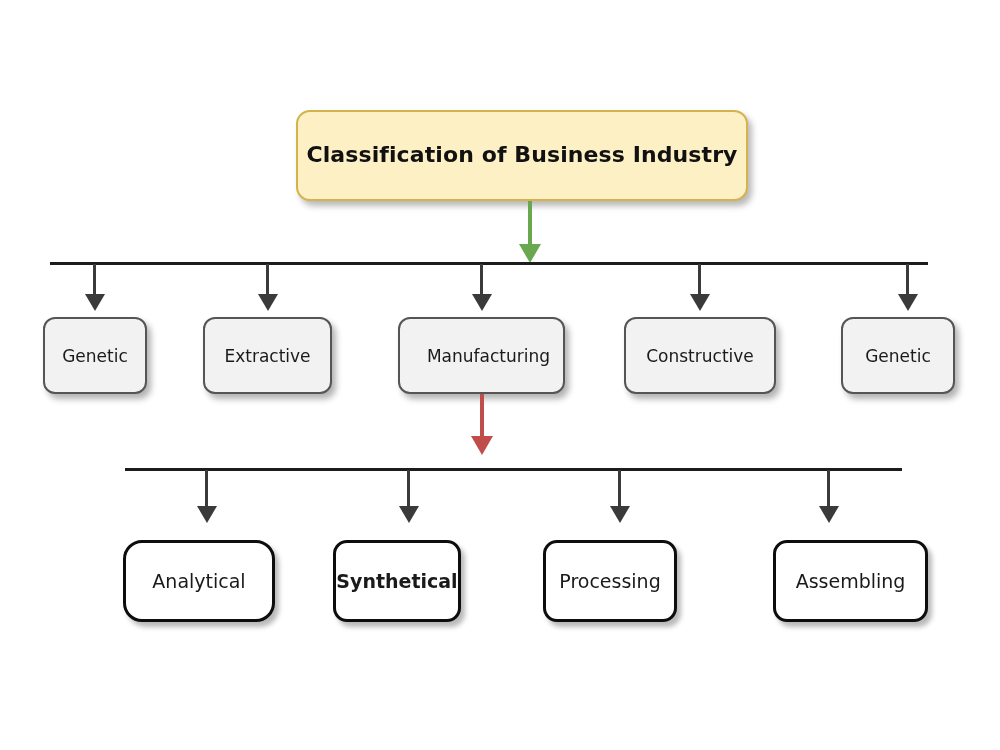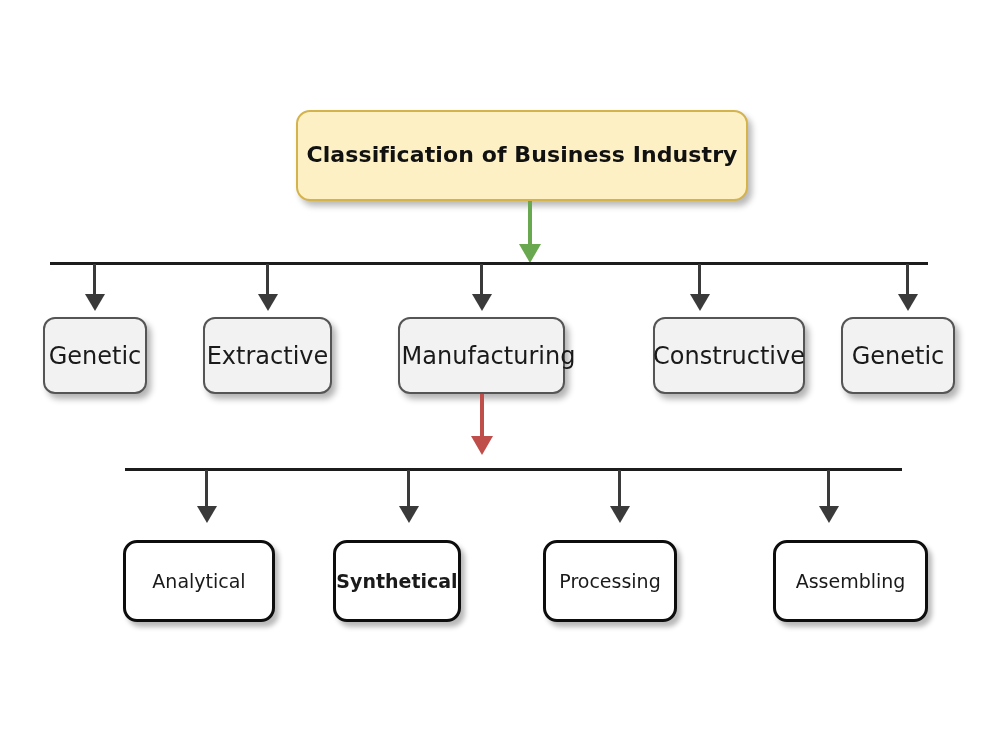--- a/index.html
+++ b/index.html
@@ -40,21 +40,21 @@
     letter-spacing: 0.1px;
   }
 
   
   .node-l1 {
     background: #f2f2f2;
     border: 2px solid #555555;
     border-radius: 12px;
     box-shadow: 4px 5px 6px rgba(0,0,0,0.30);
     color: #1a1a1a;
-    font-size: 24px;
+    font-size: 17px;
   }
 
   
   .node-l2 {
     background: #ffffff;
     border: 3px solid #0d0d0d;
     border-radius: 14px;
     box-shadow: 4px 5px 5px rgba(0,0,0,0.28);
     color: #1a1a1a;
     font-size: 19px;
@@ -126,21 +126,21 @@
   </div>
 
   <div class="node node-l1" style="left:203px; top:317px; width:129px; height:77px;">
     <span>Extractive</span>
   </div>
 
   <div class="node node-l1" style="left:398px; top:317px; width:167px; height:77px;padding-left:14px;">
     <span>Manufacturing</span>
   </div>
 
-  <div class="node node-l1" style="left:624px; top:317px; width:152px; height:77px;margin-left:29px;">
+  <div class="node node-l1" style="left:624px; top:317px; width:152px; height:77px;">
     <span>Constructive</span>
   </div>
 
   <div class="node node-l1" style="left:841px; top:317px; width:114px; height:77px;">
     <span>Genetic</span>
   </div>
 
   <div class="vline vline-red" style="left:480px; top:394px; height:44px;"></div>
   <div class="arrowhead arrowhead-red" style="left:471px; top:436px;"></div>
 
@@ -151,21 +151,21 @@
 
   <div class="vline" style="left:407px; top:470px; height:38px;"></div>
   <div class="arrowhead" style="left:399px; top:506px;"></div>
 
   <div class="vline" style="left:618px; top:470px; height:38px;"></div>
   <div class="arrowhead" style="left:610px; top:506px;"></div>
 
   <div class="vline" style="left:827px; top:470px; height:38px;"></div>
   <div class="arrowhead" style="left:819px; top:506px;"></div>
 
-  <div class="node node-l2" style="left:123px; top:540px; width:152px; height:82px;">
+  <div class="node node-l2" style="left:123px; top:540px; width:152px; height:82px;border-radius:19px;">
     <span>Analytical</span>
   </div>
 
   <div class="node node-l2" style="left:333px; top:540px; width:128px; height:82px;font-weight:bold;">
     <span>Synthetical</span>
   </div>
 
   <div class="node node-l2" style="left:543px; top:540px; width:134px; height:82px;">
     <span>Processing</span>
   </div>

